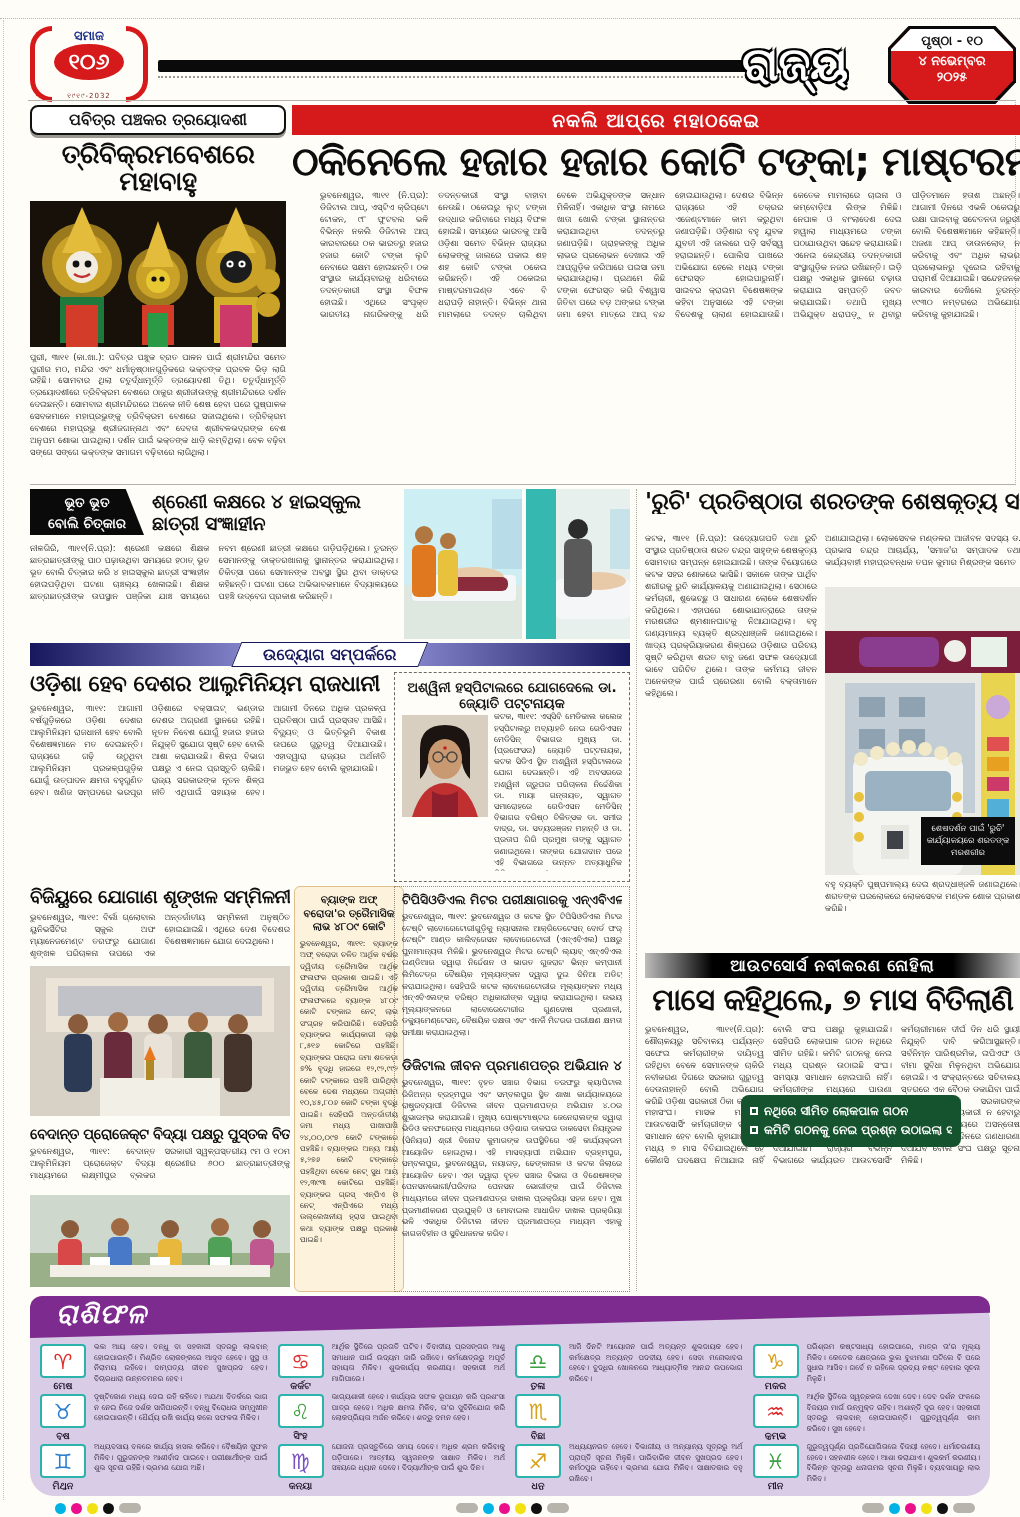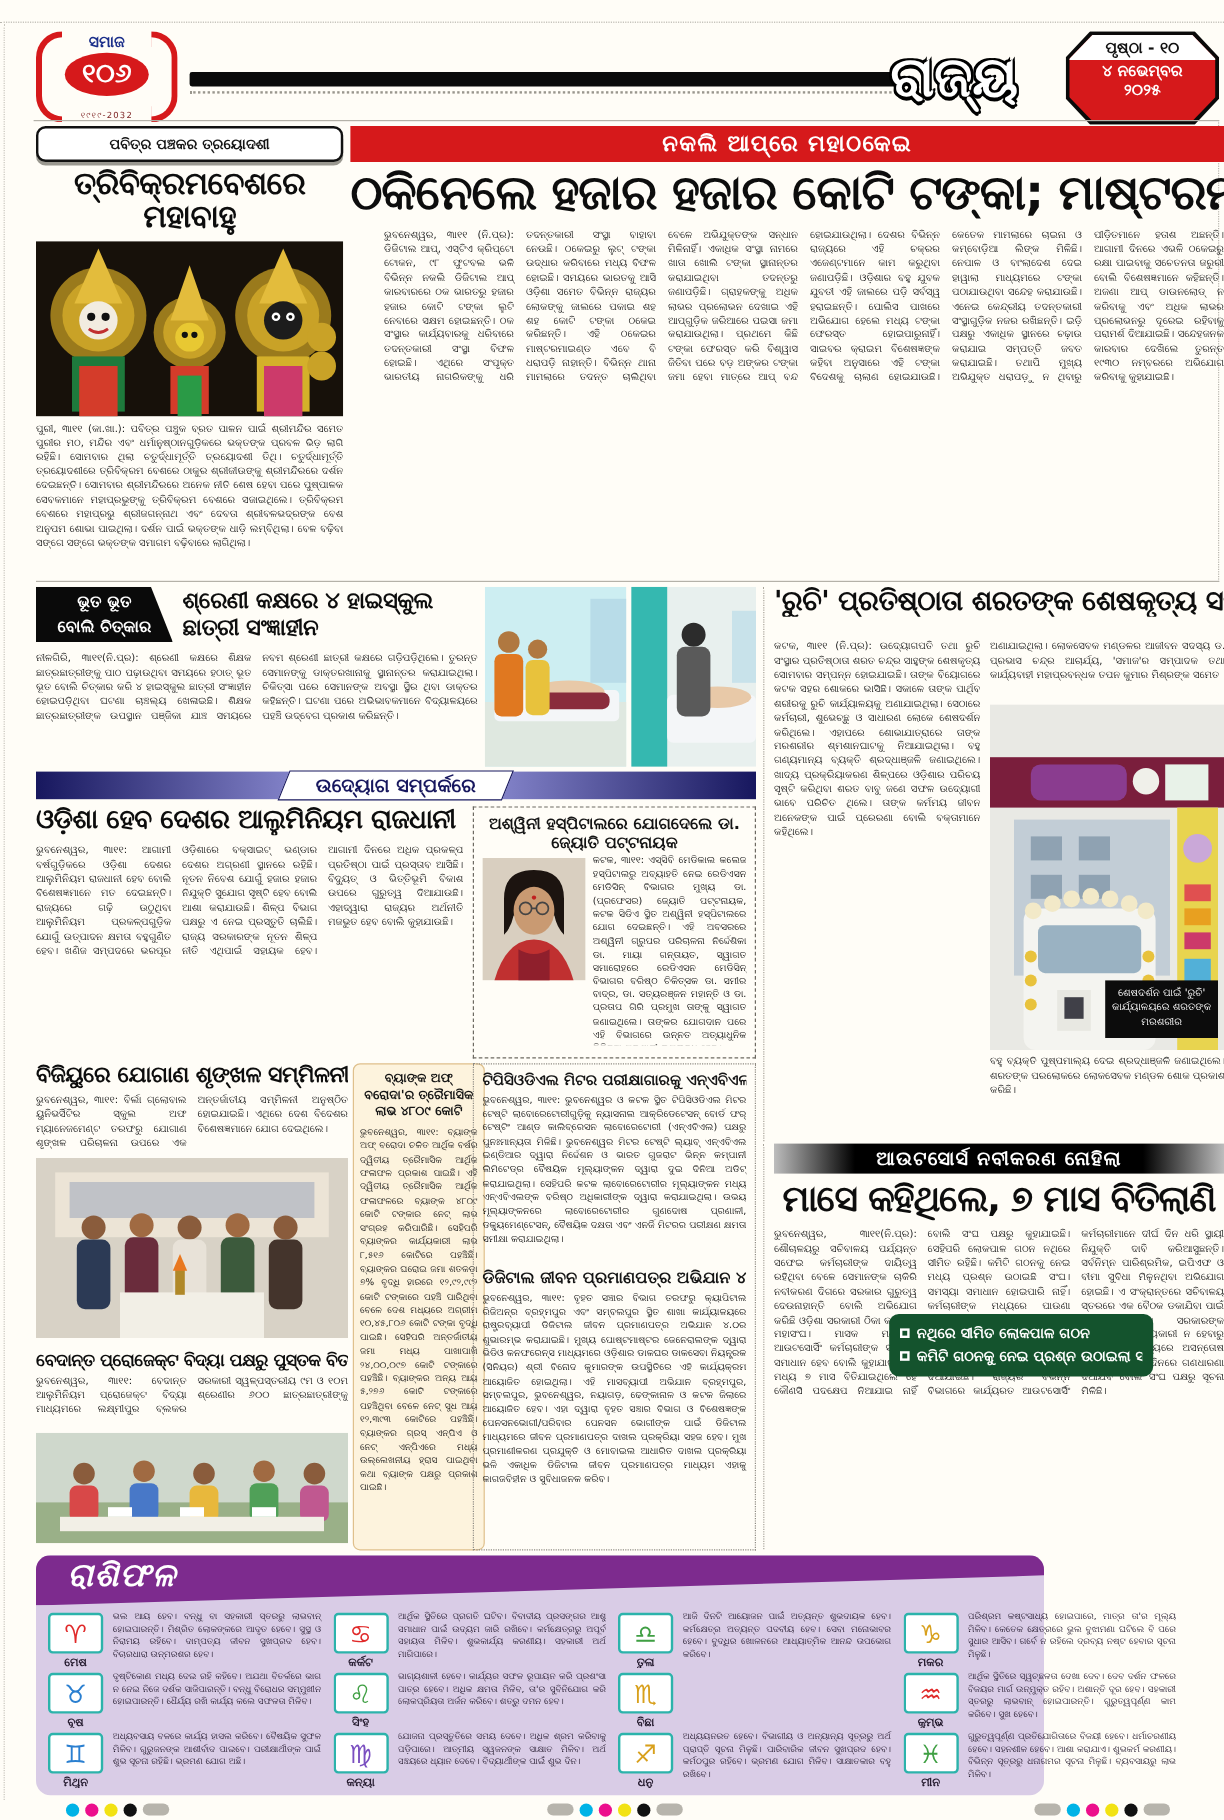--- a/index.html
+++ b/index.html
@@ -36,21 +36,21 @@
   .headline{font-weight:800;color:#0d0d0d;letter-spacing:-.5px;}
   .bodytxt{font-size:8.4px;line-height:1.42;text-align:justify;color:#1c1c1c;overflow:hidden;}
   .cols2{column-count:2;column-gap:9px;}
   .cols3{column-count:3;column-gap:9px;}
   .cols6{column-count:6;column-gap:10px;}
   .photo{display:block;}
 
   
   .festival{top:105px;left:30px;width:256px;height:377px;}
   .fest-kicker{width:100%;height:30px;border:2px solid #111;border-radius:8px;background:#fff;
-               box-shadow:0 3px 0 #9a9890;font-size:12px;font-weight:800;text-align:center;line-height:26px;}
+               box-shadow:0 3px 0 #9a9890;font-size:16px;font-weight:800;text-align:center;line-height:26px;}
   .fest-head{margin-top:6px;font-size:26px;line-height:1.05;text-align:center;}
   .fest-photo{margin-top:5px;width:256px;height:146px;}
   .fest-body{margin-top:5px;height:152px;}
 
   
   .scam{top:105px;left:292px;width:728px;height:377px;}
   .scam-banner{width:100%;height:30px;background:#d6191b;color:#fff;font-size:19px;font-weight:800;
                text-align:center;line-height:30px;letter-spacing:1px;}
   .scam-head{margin-top:5px;font-size:40px;line-height:1.05;text-align:center;letter-spacing:-1px;white-space:nowrap;overflow:hidden;}
   .scam-body{margin-top:8px;height:276px;margin-left:28px;}
@@ -122,21 +122,21 @@
   .outsrc{top:953px;left:636px;width:384px;height:338px;border-left:1px dotted #a8a49a;padding-left:8px;}
   .out-kicker{width:100%;height:25px;background:linear-gradient(90deg,#bdbdbd,#000 18%,#000 82%,#bdbdbd);
      color:#fff;font-size:16px;font-weight:700;text-align:center;line-height:25px;letter-spacing:1px;}
   .out-head{margin-top:4px;font-size:30px;text-align:center;letter-spacing:-1px;white-space:nowrap;overflow:hidden;}
   .out-body{margin-top:6px;height:252px;}
   .out-bullets{position:absolute;left:104px;top:142px;width:220px;background:#14532d;border-radius:8px;padding:7px 9px;}
   .out-bullets .b{color:#fff;font-size:12px;font-weight:700;line-height:1.6;white-space:nowrap;overflow:hidden;}
   .out-bullets .sq{display:inline-block;width:8px;height:8px;border:2px solid #fff;margin-right:6px;}
 
   
-  .rashi{top:1296px;left:30px;width:840px;height:200px;background:#d9cce6;border-radius:12px;}
+  .rashi{top:1296px;left:30px;width:960px;height:200px;background:#d9cce6;border-radius:24px;}
   .rashi-band{position:absolute;top:0;left:0;width:100%;height:42px;background:#7d2b8e;border-radius:12px 12px 0 0;
       clip-path:polygon(0 0,100% 0,100% 40%,0 100%);}
   .rashi-title{position:absolute;top:2px;left:26px;font-size:27px;font-weight:800;color:#fff;font-style:italic;letter-spacing:1px;}
   .rgrid{position:absolute;top:46px;left:10px;width:940px;height:148px;display:grid;
      grid-template-columns:repeat(4,1fr);grid-template-rows:repeat(3,1fr);gap:2px 10px;}
   .rcell{position:relative;padding-left:54px;overflow:hidden;}
   .ricon{position:absolute;left:0;top:2px;width:46px;height:34px;background:#fff;border:2px solid #2cb3ab;border-radius:4px;
      text-align:center;font-size:21px;line-height:32px;}
   .rname{position:absolute;left:0;top:38px;width:46px;text-align:center;font-size:9.5px;font-weight:800;color:#241a2e;}
   .rtext{font-size:7.4px;line-height:1.45;text-align:justify;color:#241a2e;max-height:46px;overflow:hidden;}
@@ -409,21 +409,21 @@
     </div>
   </div>
 
   <div class="abs rashi">
     <div class="rashi-band"></div>
     <div class="rashi-title">ରାଶିଫଳ</div>
     <div class="rgrid">
       <div class="rcell">
         <div class="ricon c-red">♈</div>
         <div class="rname">ମେଷ</div>
-        <div class="rtext">ଭଲ ଆୟ ହେବ। ବନ୍ଧୁ ବା ସହକାରୀ ସ୍ତରରୁ ଲାଭବାନ୍ ହୋଇପାରନ୍ତି। ମିଶ୍ରିତ ଲୋକଙ୍କରେ ଆଦୃତ ହେବେ। ସୁସ୍ଥ ଓ ନିରାମୟ ରହିବେ। ଦାମ୍ପତ୍ୟ ଜୀବନ ସୁଖପ୍ରଦ ହେବ। ବିଚାରଧାରା ଉନ୍ମରଶର ହେବ।</div>
+        <div class="rtext">ଭଲ ଆୟ ହେବ। ବନ୍ଧୁ ବା ସହକାରୀ ସ୍ତରରୁ ଲାଭବାନ୍ ହୋଇପାରନ୍ତି। ମିଶ୍ରିତ ଲୋକଙ୍କରେ ଆଦୃତ ହେବେ। ସୁସ୍ଥ ଓ ନିରାମୟ ରହିବେ। ଦାମ୍ପତ୍ୟ ଜୀବନ ସୁଖପ୍ରଦ ହେବ। ବିଚାରଧାରା ଉନ୍ନତମନର ହେବ।</div>
       </div>
       <div class="rcell">
         <div class="ricon c-red">♋</div>
         <div class="rname">କର୍କଟ</div>
         <div class="rtext">ଆର୍ଥିକ ସ୍ଥିତିରେ ପ୍ରଗତି ଘଟିବ। ବିବାଦୀୟ ପ୍ରସଙ୍ଗର ଆଶୁ ସମାଧାନ ପାଇଁ ଉଦ୍ୟମ ଜାରି ରଖିବେ। କର୍ମକ୍ଷେତ୍ରରୁ ଅପୂର୍ବ ସହାୟତା ମିଳିବ। ଶୁଭକାର୍ଯ୍ୟ କରଣୀୟ। ସହକାରୀ ଅର୍ଥ ମାଗିପାରେ।</div>
       </div>
       <div class="rcell">
         <div class="ricon c-green">♎</div>
         <div class="rname">ତୁଳା</div>
         <div class="rtext">ଆଜି ଦିନଟି ଆୟୋଜନ ପାଇଁ ଅତ୍ୟନ୍ତ ଶୁଭଦାୟକ ହେବ। କର୍ମକ୍ଷେତ୍ର ଅତ୍ୟନ୍ତ ପଦବୀୟ ହେବ। ସେବା ମନୋଭାବର ହେବେ। ବୁଦ୍ଧିର ଖୋଳନରେ ଆଧ୍ୟାତ୍ମିକ ଆନନ୍ଦ ଉପଭୋଗ କରିବେ।</div>

